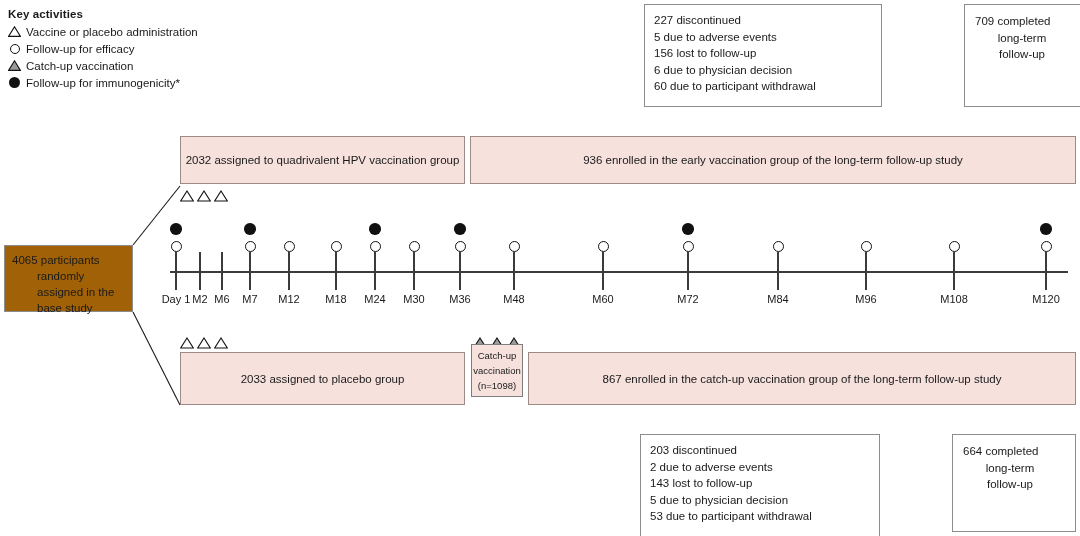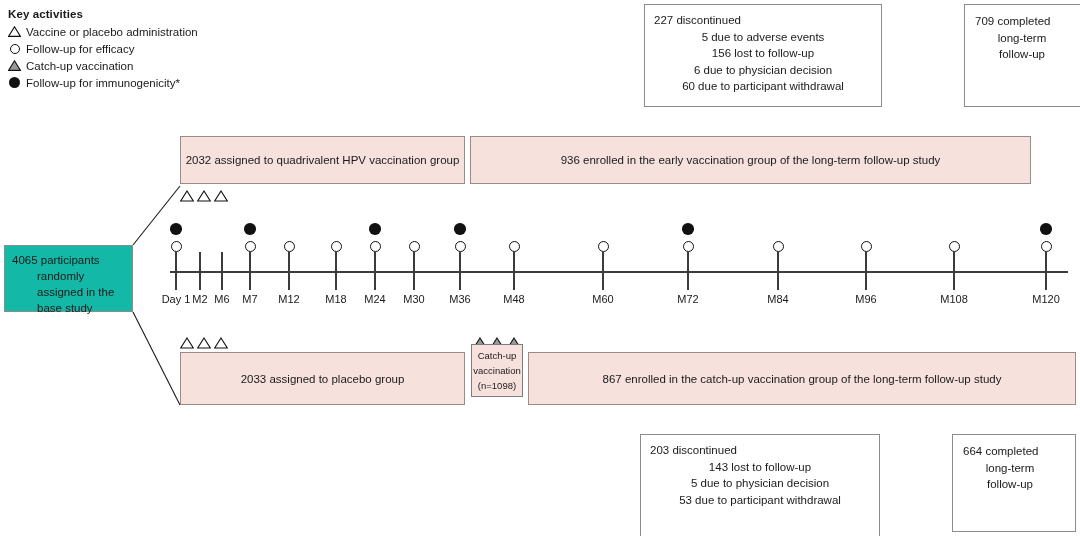--- a/index.html
+++ b/index.html
@@ -20,38 +20,38 @@
   .circ{width:10px;height:10px;border-radius:50%;border:1.4px solid #111;box-sizing:border-box;background:#fff;}
   .circ-f{width:11px;height:11px;border-radius:50%;background:#111;}
 
   
   .statbox{
     border:1px solid #8c8c8c;background:#fff;box-sizing:border-box;
     font-size:11.5px;line-height:16.5px;
   }
   .statbox .lines{padding:7px 9px 0 9px;}
   .statbox .l0{text-align:left;}
-  .statbox .ln{text-align:center;}
+  .statbox .ln{text-align:left;}
   .doneboxtext{padding-top:8px;}
   .doneboxtext .d0{text-align:left;padding-left:10px;}
   .doneboxtext .dn{text-align:center;padding-right:8px;}
 
   .bar{
     background:#f6e1dd;border:1px solid #9b8a86;box-sizing:border-box;
     display:flex;align-items:center;justify-content:center;
     font-size:11.5px;color:#1a1a1a;text-align:center;
   }
   .catchbox{
     background:#f6e1dd;border:1px solid #7d7d7d;box-sizing:border-box;
     display:flex;flex-direction:column;align-items:center;justify-content:center;
     font-size:9.5px;line-height:15px;text-align:center;
   }
 
   .greenbox{
-    background:#14b8a6;border:1px solid #8c8c8c;box-sizing:border-box;
+    background:#a16207;border:1px solid #8c8c8c;box-sizing:border-box;
     font-size:11.5px;line-height:16px;padding-top:6px;
   }
   .greenbox .g0{text-align:left;padding-left:7px;}
   .greenbox .gn{text-align:left;padding-left:32px;}
 
   
   #axisline{background:#3b3b3b;height:1.6px;}
   .tick{position:absolute;width:1.6px;background:#3b3b3b;}
   .tlabel{position:absolute;font-size:11px;text-align:center;white-space:nowrap;}
   .marker-o{position:absolute;width:11px;height:11px;border-radius:50%;border:1.5px solid #111;box-sizing:border-box;background:#fff;}
@@ -119,21 +119,21 @@
 
 <svg class="connectors" width="1080" height="536">
   <line x1="133" y1="245" x2="180" y2="186" stroke="#1a1a1a" stroke-width="1.1"></line>
   <line x1="133" y1="312" x2="180" y2="405" stroke="#1a1a1a" stroke-width="1.1"></line>
 </svg>
 
 <div class="abs bar" id="barVaccine" style="left:180px;top:136px;width:285px;height:48px;">
   <span>2032 assigned to quadrivalent HPV vaccination group</span>
 </div>
 
-<div class="abs bar" id="barEarly" style="left:470px;top:136px;width:561px;height:48px;">
+<div class="abs bar" id="barEarly" style="left:470px;top:136px;width:606px;height:48px;">
   <span>936 enrolled in the early vaccination group of the long-term follow-up study</span>
 </div>
 
 <div class="abs trio" id="trioTop" style="left:180px;top:190px;">
   <svg width="14" height="12" viewBox="0 0 14 12">
       <polygon points="7,1 13.3,11 0.7,11" fill="#fff" stroke="#111" stroke-width="1.1"></polygon>
     </svg>
   <svg width="14" height="12" viewBox="0 0 14 12">
       <polygon points="7,1 13.3,11 0.7,11" fill="#fff" stroke="#111" stroke-width="1.1"></polygon>
     </svg>
@@ -241,20 +241,21 @@
   <div>(n=1098)</div>
 </div>
 
 <div class="abs bar" id="barCatchEnrolled" style="left:528px;top:352px;width:548px;height:53px;">
   <span>867 enrolled in the catch-up vaccination group of the long-term follow-up study</span>
 </div>
 
 <div class="abs statbox" id="botDisc" style="left:640px;top:434px;width:240px;height:118px;">
   <div class="lines">
     <div class="l0">203 discontinued</div>
+    <div class="ln">2 due to adverse events</div>
     <div class="ln">143 lost to follow-up</div>
     <div class="ln">5 due to physician decision</div>
     <div class="ln">53 due to participant withdrawal</div>
   </div>
 </div>
 
 <div class="abs statbox" id="botDone" style="left:952px;top:434px;width:124px;height:98px;">
   <div class="doneboxtext">
     <div class="d0">664 completed</div>
     <div class="dn">long-term</div>

